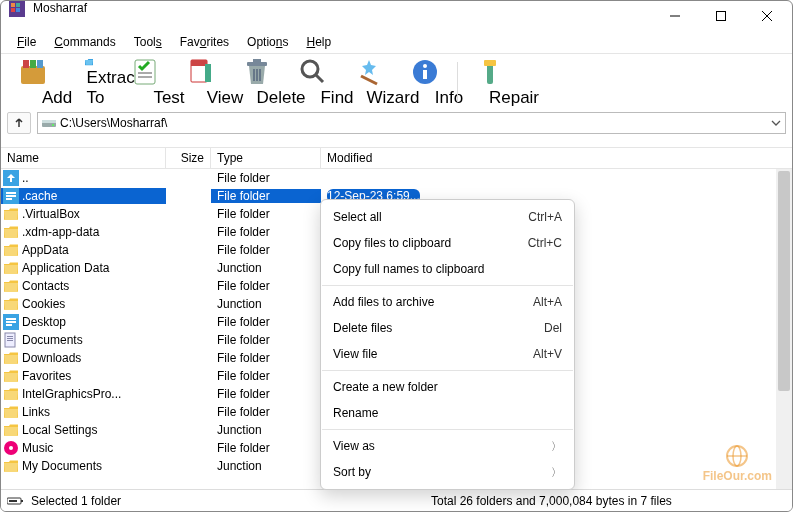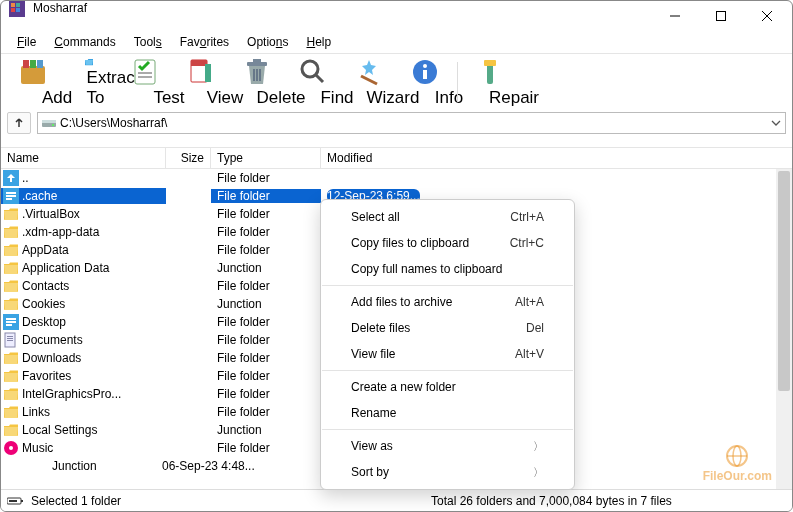--- a/index.html
+++ b/index.html
@@ -49,21 +49,21 @@
 .row.sel .cell-name, .row.sel .cell-size, .row.sel .cell-type, .row.sel .modclip { background: #0a64d1; color: #fff; }
 .row .ficon { width: 16px; height: 16px; flex-shrink: 0; }
 .modclip { display: inline-block; border-radius: 6px; }
 
 
 .vscroll { position: absolute; right: 0; top: 0; bottom: 0; width: 16px; background: #f0f0f0; }
 .vscroll .thumb { position: absolute; left: 2px; right: 2px; top: 2px; height: 220px; background: #c8c8c8; border-radius: 2px; }
 
 
 .ctx { position: absolute; left: 319px; top: 198px; width: 255px; background: #fff; border: 1px solid #ccc; border-radius: 6px; box-shadow: 0 6px 18px rgba(0,0,0,0.18); padding: 4px 0; z-index: 100; }
-.ctx .citem { height: 26px; display: flex; align-items: center; padding: 0 30px; font-size: 12.5px; justify-content: space-between; }
+.ctx .citem { height: 26px; display: flex; align-items: center; padding: 0 12px; font-size: 12.5px; justify-content: space-between; }
 .ctx .citem .sc { color: #333; font-size: 12px; }
 .ctx .csep { height: 1px; background: #e3e3e3; margin: 3px 1px; }
 .ctx .sub { font-size: 11px; color: #555; }
 
 
 .status { position: absolute; bottom: 0; left: 0; right: 0; height: 22px; border-top: 1px solid #ddd; display: flex; align-items: center; padding: 0 6px; background: #fff; }
 .status .sicon { width: 18px; height: 12px; margin-right: 6px; }
 .status .s1 { flex: 0 0 400px; }
 .status .s2 { flex: 1; }
 
@@ -408,20 +408,27 @@
           <circle cx="8" cy="8" r="7" fill="#e07"></circle>
           <circle cx="8" cy="8" r="2" fill="#fff"></circle>
         </svg>
         <span>Music</span>
       </div>
       <div class="cell-size"></div>
       <div class="cell-type">File folder</div>
       <div class="cell-mod">06-Sep-23 4:49...</div>
     </div>
     <div class="row">
+      <div class="cell-name">
+        <svg class="ficon" viewBox="0 0 16 16">
+          <path d="M1 4h5l1-1.5h8V13a1 1 0 01-1 1H2a1 1 0 01-1-1z" class="folder-y"></path>
+          <path d="M1 5h14l-1 9H2z" fill="#f8d878"></path>
+        </svg>
+        <span>My Documents</span>
+      </div>
       <div class="cell-size"></div>
       <div class="cell-type">Junction</div>
       <div class="cell-mod">06-Sep-23 4:48...</div>
     </div>
     <div class="vscroll">
       <div class="thumb"></div>
     </div>
 </div>
 
 <div class="ctx" id="ctx">

